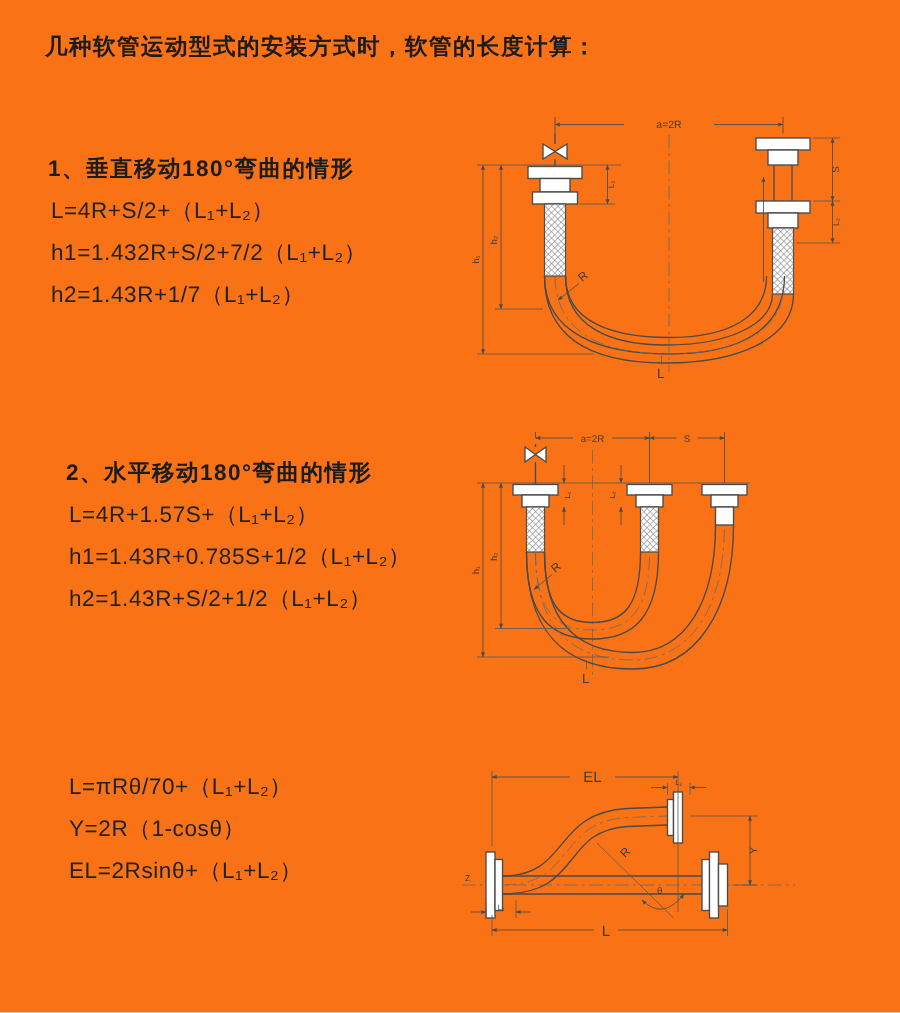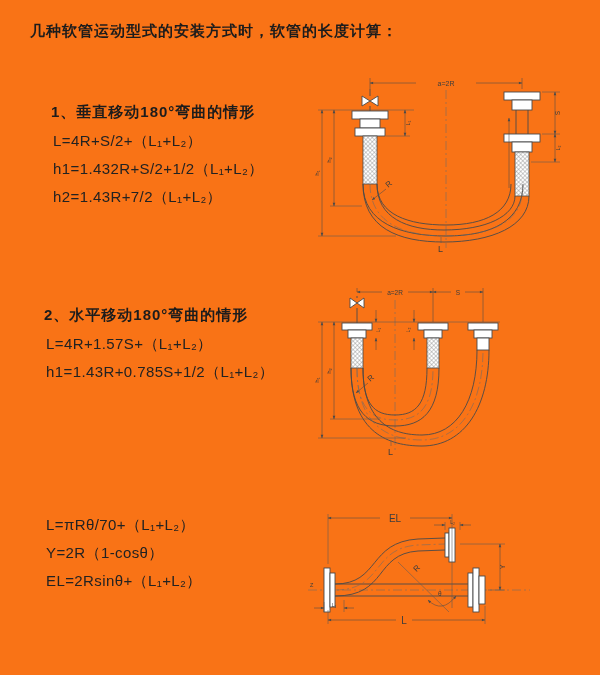--- a/index.html
+++ b/index.html
@@ -17,31 +17,32 @@
   .cl{stroke:#6a6a6a;stroke-width:0.55;fill:none;stroke-dasharray:9 3 2 3;}
   .part{stroke:#4a4a4a;stroke-width:0.9;fill:#ffffff;}
 </style>
 </head>
 <body>
 
 <div id="canvas">
 
   <div class="title">几种软管运动型式的安装方式时，软管的长度计算：</div>
 
-  <div class="section" style="left:51px;top:103px;">
+  <div class="section" style="left:32px;top:103px;">
     <div class="sec-heading">1、垂直移动180°弯曲的情形</div>
     <div class="formula">L=4R+S/2+（L₁+L₂）</div>
-    <div class="formula">h1=1.432R+S/2+1/2（L₁+L₂）</div>
-    <div class="formula">h2=1.43R+7/2（L₁+L₂）</div>
+    <div class="formula">h1=1.432R+S/2+7/2（L₁+L₂）</div>
+    <div class="formula">h2=1.43R+1/7（L₁+L₂）</div>
   </div>
 
   <div class="section" style="left:44px;top:306px;">
     <div class="sec-heading">2、水平移动180°弯曲的情形</div>
     <div class="formula">L=4R+1.57S+（L₁+L₂）</div>
     <div class="formula">h1=1.43R+0.785S+1/2（L₁+L₂）</div>
+    <div class="formula">h2=1.43R+S/2+1/2（L₁+L₂）</div>
   </div>
 
   <div class="section" style="left:44px;top:516px;">
     <div class="formula">L=πRθ/70+（L₁+L₂）</div>
     <div class="formula">Y=2R（1-cosθ）</div>
     <div class="formula">EL=2Rsinθ+（L₁+L₂）</div>
   </div>
 
   <svg class="diagram" style="left:310px;top:76px;" width="290" height="177" viewBox="0 0 290 177">
     <defs>

